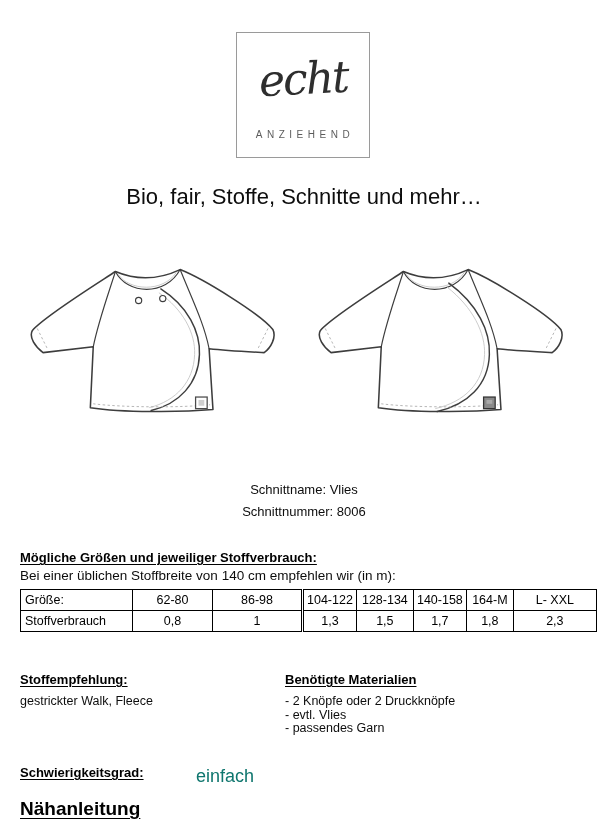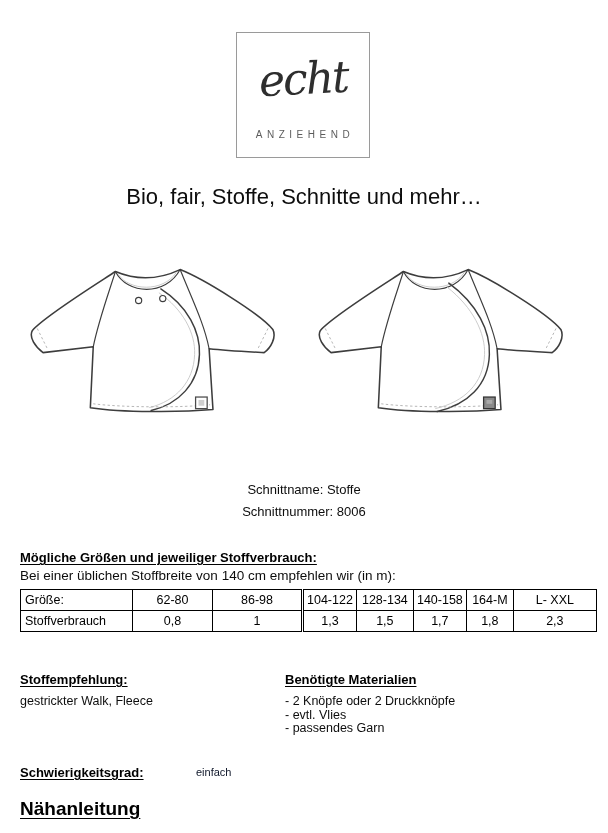--- a/index.html
+++ b/index.html
@@ -57,21 +57,21 @@
     overflow:hidden;white-space:nowrap;
   }
   .size-table td.lbl{text-align:left;padding-left:4px;}
   .size-table td.dbl{border-left:3px double #000;}
   
   .fabric-heading{position:absolute;left:20px;top:672px;}
   .fabric-text{position:absolute;left:20px;top:694px;font-size:12.5px;color:#0d0d0d;}
   .materials{position:absolute;left:285px;top:672px;width:300px;}
   .materials-list{margin:8px 0 0 0;padding:0;list-style:none;font-size:12.5px;line-height:13.5px;color:#0d0d0d;}
   .difficulty-heading{position:absolute;left:20px;top:765px;}
-  .difficulty-value{position:absolute;left:196px;top:766px;font-size:11px;color:#0f172a;}
+  .difficulty-value{position:absolute;left:196px;top:766px;font-size:18px;color:#0f766e;}
   .instructions-heading{
     position:absolute;left:20px;top:798px;font-size:19px;font-weight:bold;color:#000;
     text-decoration:underline;text-underline-offset:3px;
   }
 </style>
 </head>
 <body>
 
 <div class="page">
 
@@ -125,21 +125,21 @@
 
     <path class="jacket-stitch" d="M80,159 C112,163 172,163 201,160"></path>
     <path class="jacket-stitch" d="M22,81 L33,103"></path>
     <path class="jacket-stitch" d="M261,81 L250,103"></path>
 
     <rect x="186" y="152" width="12" height="12" fill="#8a8a8a" stroke="#333333" stroke-width="1.3"></rect>
     <rect x="189" y="155" width="6" height="4" fill="#aaaaaa"></rect>
   </svg>
 
   <div class="pattern-id">
-    <div>Schnittname: Stoffe</div>
+    <div>Schnittname: Vlies</div>
     <div>Schnittnummer: 8006</div>
   </div>
 
   <div class="h-section sizes-heading">Mögliche Größen und jeweiliger Stoffverbrauch:</div>
   <div class="sizes-intro">Bei einer üblichen Stoffbreite von 140 cm empfehlen wir (in m):</div>
 
   <table class="size-table">
     <colgroup>
       <col style="width:112px">
         <col style="width:80px">

